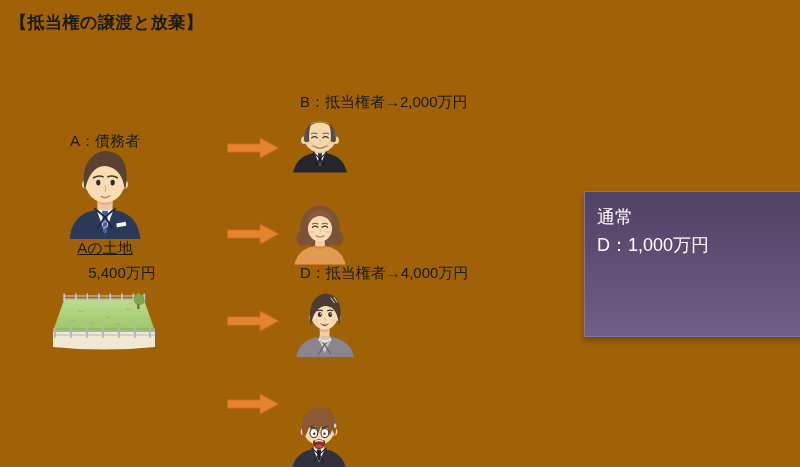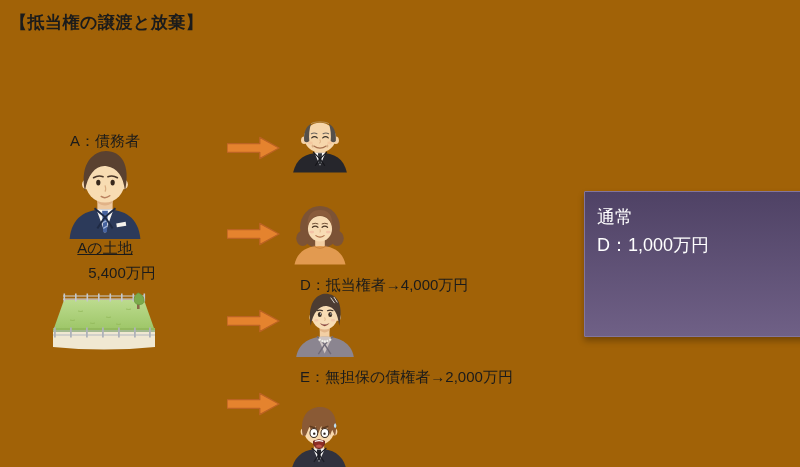--- a/index.html
+++ b/index.html
@@ -21,21 +21,21 @@
   .arrow{width:54px;height:28px;}
   .arrow-1{left:227px;top:134px;}
   .arrow-2{left:227px;top:220px;}
   .arrow-3{left:227px;top:307px;}
   .arrow-4{left:227px;top:390px;}
   
   .b-label{left:300px;top:93px;}
   .b-avatar{left:289px;top:110px;width:62px;height:66px;}
   .c-label{left:300px;top:181px;}
   .c-avatar{left:289px;top:199px;width:62px;height:69px;}
-  .d-label{left:300px;top:276px;}
+  .d-label{left:300px;top:264px;}
   .d-avatar{left:292px;top:288px;width:66px;height:72px;}
   .e-label{left:300px;top:368px;}
   .e-avatar{left:286px;top:404px;width:66px;height:66px;}
   svg{display:block;width:100%;height:100%;}
   
   .summary-box{
     left:584px;top:191px;width:226px;height:146px;box-sizing:border-box;
     background:linear-gradient(to bottom,#4f4265,#6f6086);
     border:1px solid #83759c;border-radius:1px;
     box-shadow:0 4px 6px rgba(0,0,0,0.28);
@@ -135,20 +135,21 @@
     <svg viewBox="0 0 56 28">
       <polygon points="0,9.5 34,9.5 34,3 54,14 34,25 34,18.5 0,18.5" fill="#e5832e" stroke="#bb6322" stroke-width="1.4" stroke-linejoin="round"></polygon>
     </svg>
   </div>
   <div class="abs arrow arrow-4">
     <svg viewBox="0 0 56 28">
       <polygon points="0,9.5 34,9.5 34,3 54,14 34,25 34,18.5 0,18.5" fill="#e5832e" stroke="#bb6322" stroke-width="1.4" stroke-linejoin="round"></polygon>
     </svg>
   </div>
 
+  <div class="abs label b-label">B：抵当権者→2,000万円</div>
   <div class="abs b-avatar">
     <svg viewBox="0 0 90 86">
       <rect x="37" y="44" width="16" height="16" fill="#f2cda2"></rect>
       <path d="M37 44 h16 v5 c-5 4 -11 4 -16 0 Z" fill="#e2b589"></path>
       <path d="M6 86 C10 66 24 57 45 57 C66 57 80 66 84 86 Z" fill="#26262c"></path>
       <polygon points="37,57 45,76 53,57" fill="#fafafa"></polygon>
       <polygon points="42,58 48,58 46.5,74 43.5,74" fill="#2f3136"></polygon>
       <path d="M35 56 L45 66 L38 76" stroke="#15151a" stroke-width="1.6" fill="none"></path>
       <path d="M55 56 L45 66 L52 76" stroke="#15151a" stroke-width="1.6" fill="none"></path>
       <ellipse cx="22" cy="39" rx="4.5" ry="5.5" fill="#f5d2a6"></ellipse>
@@ -219,21 +220,20 @@
       <circle cx="41" cy="33" r="0.9" fill="#fff"></circle>
       <circle cx="56" cy="33" r="0.9" fill="#fff"></circle>
       <path d="M47 38 Q48.5 41 47 43" stroke="#d7a87a" stroke-width="1.1" fill="none"></path>
       <path d="M40 46.5 Q47 55 54 46.5 Q47 49.5 40 46.5 Z" fill="#8a4438"></path>
       <path d="M41.5 47 Q47 49.8 52.5 47 Q47 51.2 41.5 47 Z" fill="#fdfdfb"></path>
       <ellipse cx="35" cy="42" rx="3" ry="1.8" fill="#f2b6a0" opacity="0.5"></ellipse>
       <ellipse cx="59" cy="42" rx="3" ry="1.8" fill="#f2b6a0" opacity="0.5"></ellipse>
     </svg>
   </div>
 
-  <div class="abs label e-label">E：無担保の債権者→2,000万円</div>
   <div class="abs e-avatar">
     <svg viewBox="0 0 90 86">
       <rect x="38" y="47" width="14" height="14" fill="#f3cfa4"></rect>
       <path d="M38 47 h14 v5 c-4.5 3.5 -9.5 3.5 -14 0 Z" fill="#e3b588"></path>
       <path d="M8 86 C12 68 26 59 45 59 C64 59 78 68 82 86 Z" fill="#31323e"></path>
       <polygon points="37,59 45,77 53,59" fill="#fafafa"></polygon>
       <polygon points="42,60 48,60 46.5,75 43.5,75" fill="#23242c"></polygon>
       <path d="M35 58 L45 67 L38 77" stroke="#1d1e27" stroke-width="1.6" fill="none"></path>
       <path d="M55 58 L45 67 L52 77" stroke="#1d1e27" stroke-width="1.6" fill="none"></path>
       <ellipse cx="24" cy="36" rx="4" ry="5" fill="#f6d4a8"></ellipse>

